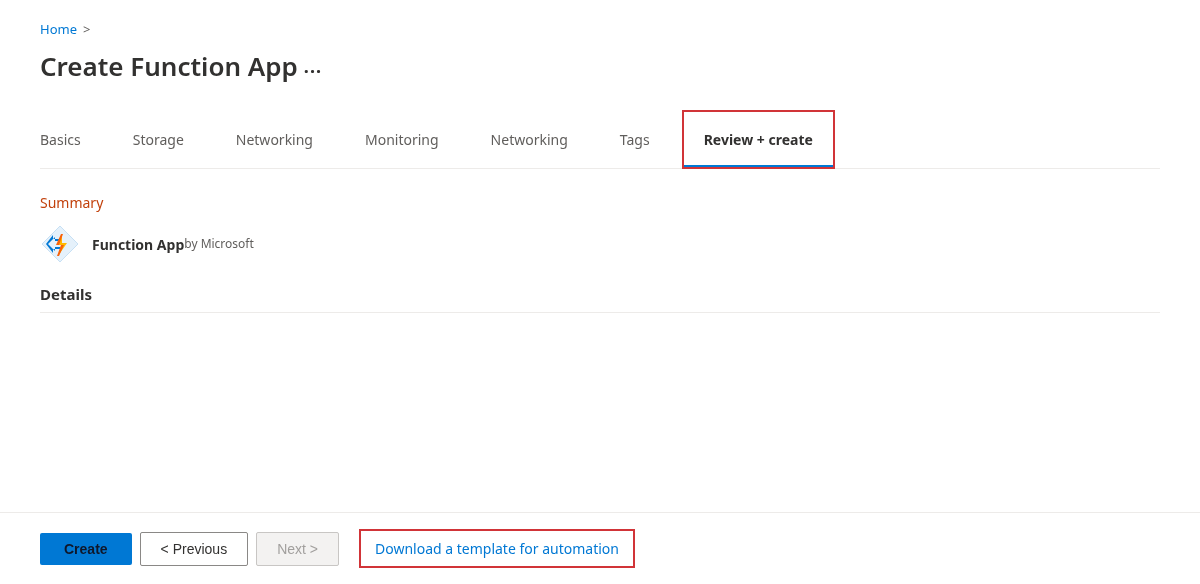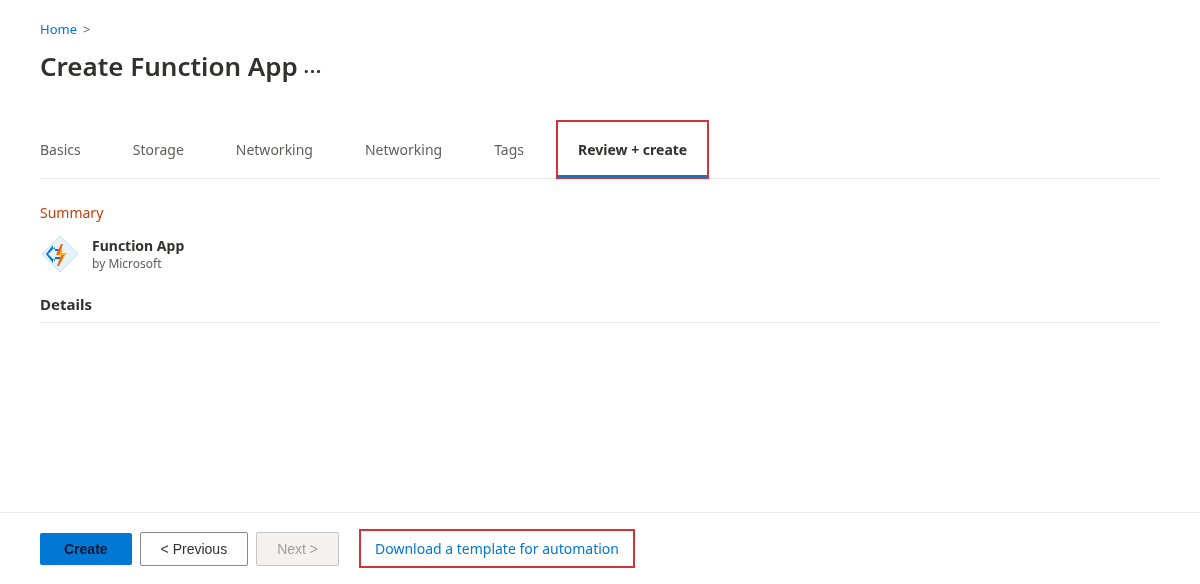--- a/index.html
+++ b/index.html
@@ -41,21 +41,21 @@
 
     .breadcrumb-separator {
       color: #605e5c;
       font-size: 13px;
     }
 
     .page-header {
       display: flex;
       align-items: center;
       gap: 0;
-      margin-bottom: 36px;
+      margin-bottom: 26px;
     }
 
     .page-title {
       font-size: 26px;
       font-weight: 600;
       color: #323130;
     }
 
     .ellipsis-button {
       color: #323130;
@@ -134,21 +134,21 @@
     .function-app-icon {
       width: 40px;
       height: 40px;
       display: flex;
       align-items: center;
       justify-content: center;
     }
 
     .function-app-info {
       display: flex;
-      flex-direction: column;
+      flex-direction: row;
     }
 
     .function-app-name {
       font-size: 14px;
       font-weight: 700;
       color: #323130;
     }
 
     .function-app-publisher {
       font-size: 12px;
@@ -253,20 +253,23 @@
     <div class="tab-item">
       <span>Basics</span>
     </div>
     <div class="tab-item">
       <span>Storage</span>
     </div>
     <div class="tab-item">
       <span>Networking</span>
     </div>
     <div class="tab-item">
+      <span>Monitoring</span>
+    </div>
+    <div class="tab-item">
       <span>Networking</span>
     </div>
     <div class="tab-item">
       <span>Tags</span>
     </div>
 
     <div class="tab-active-wrapper">
       <div class="tab-active-inner">
         <span>Review + create</span>
       </div>

